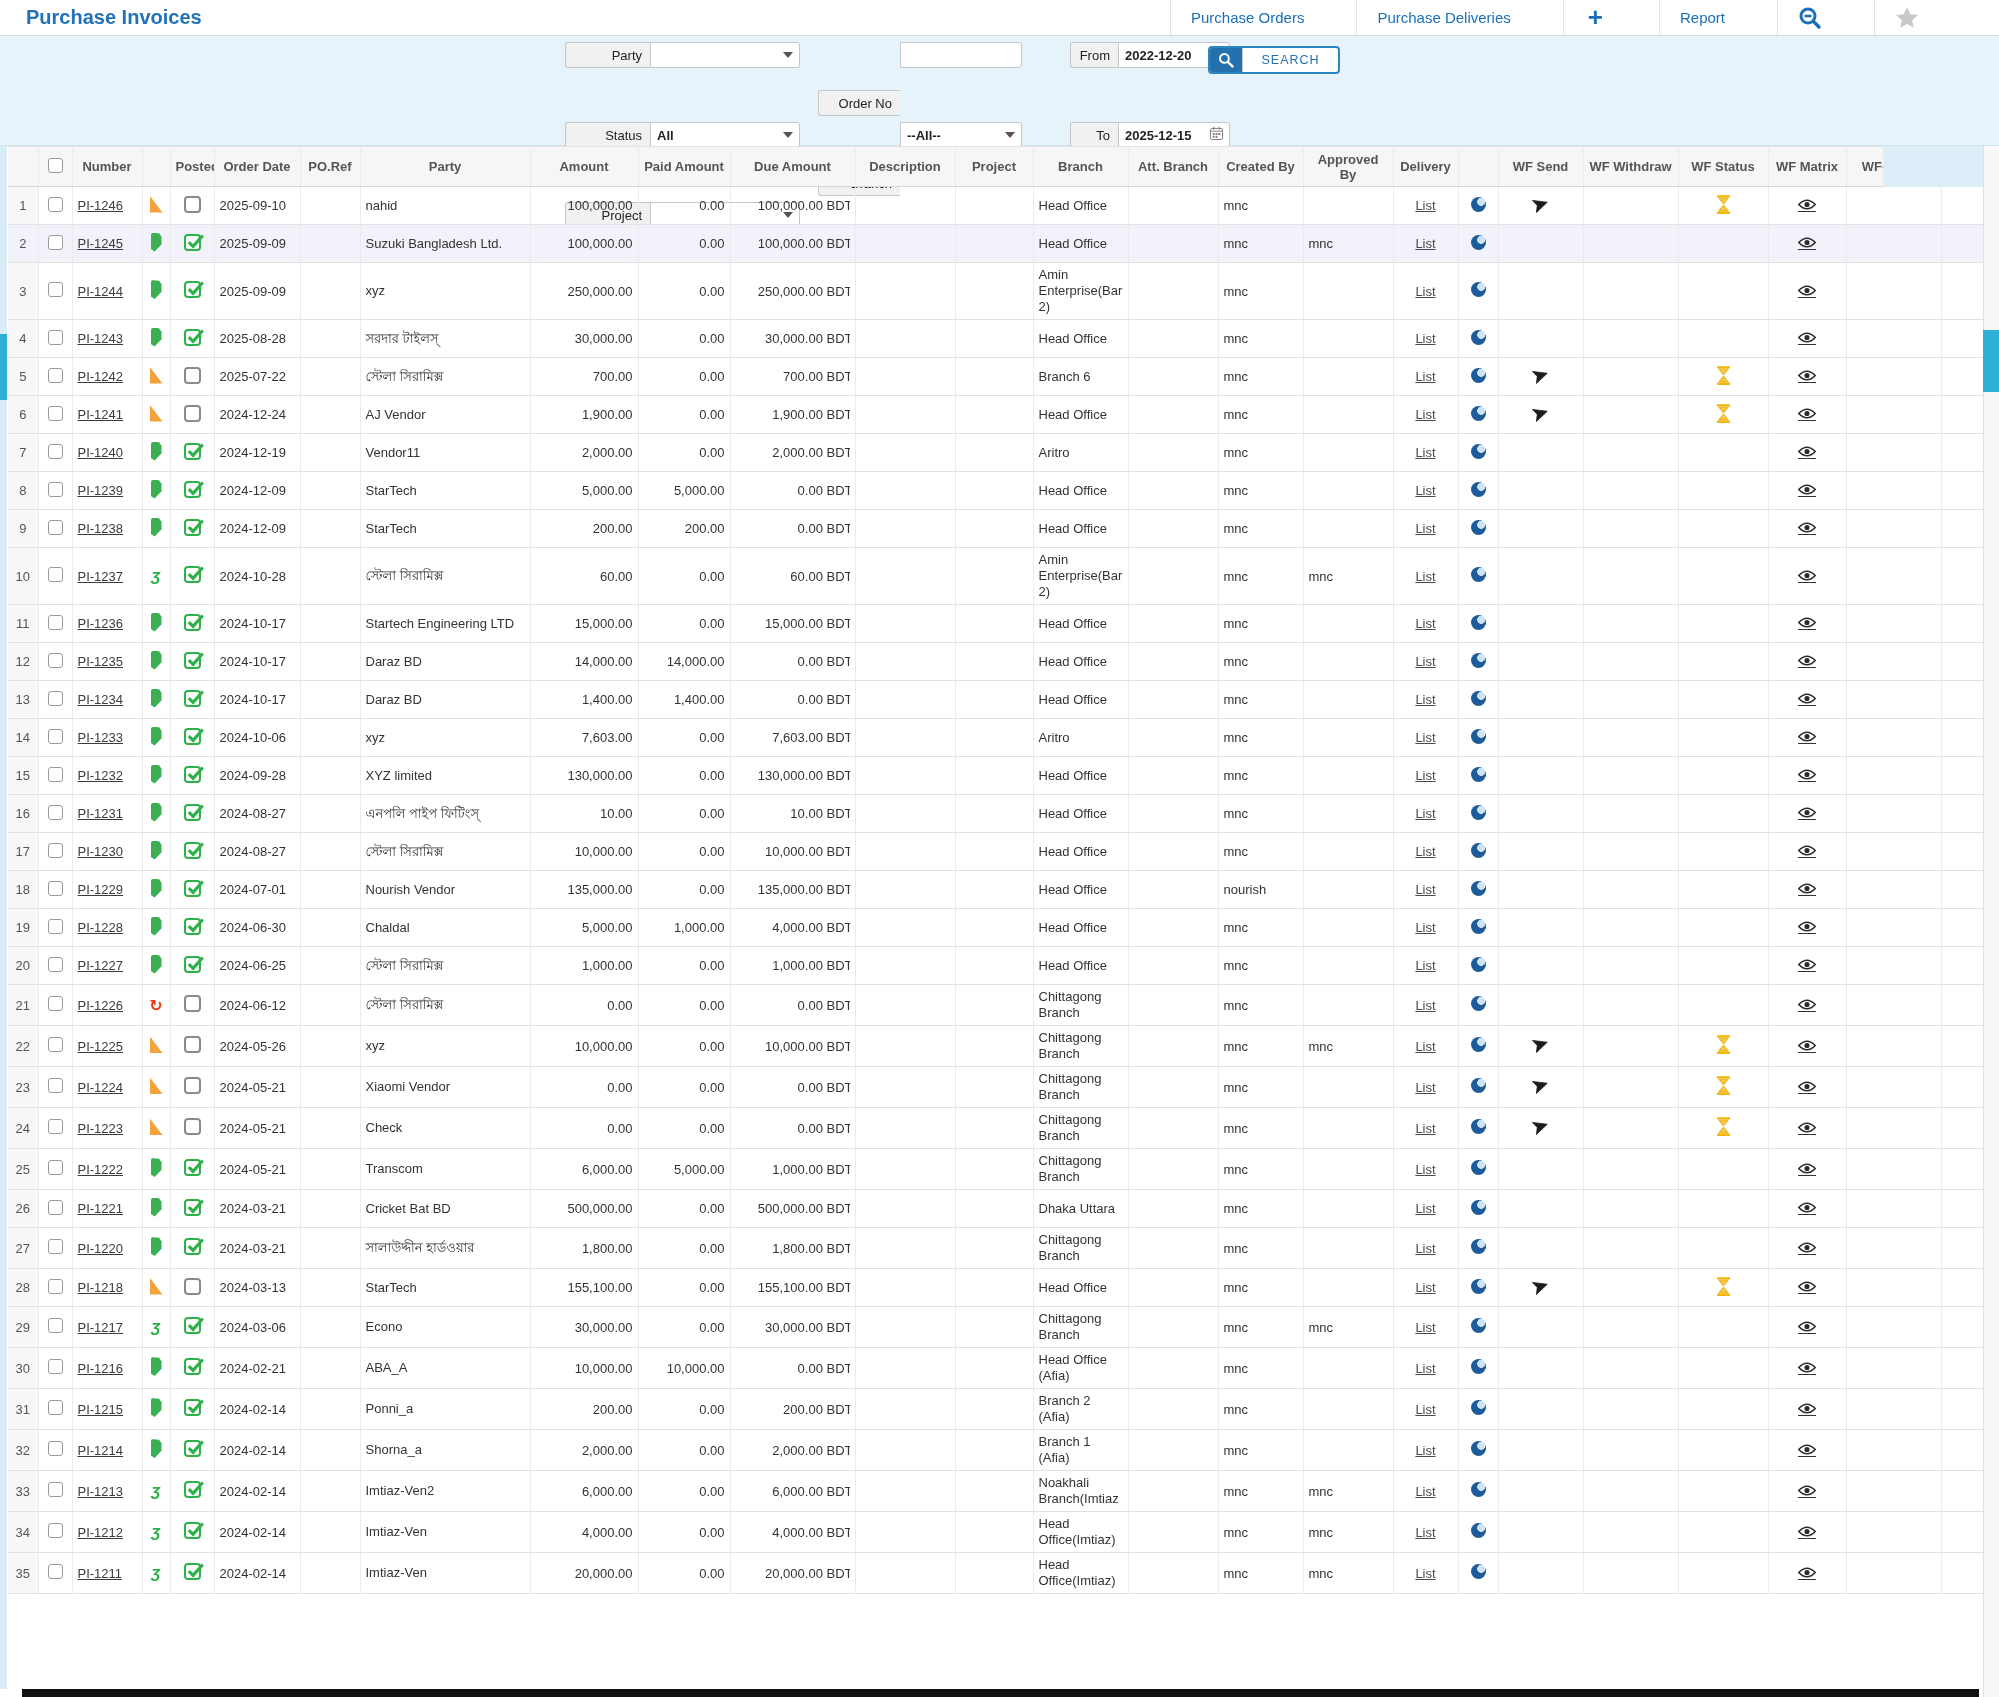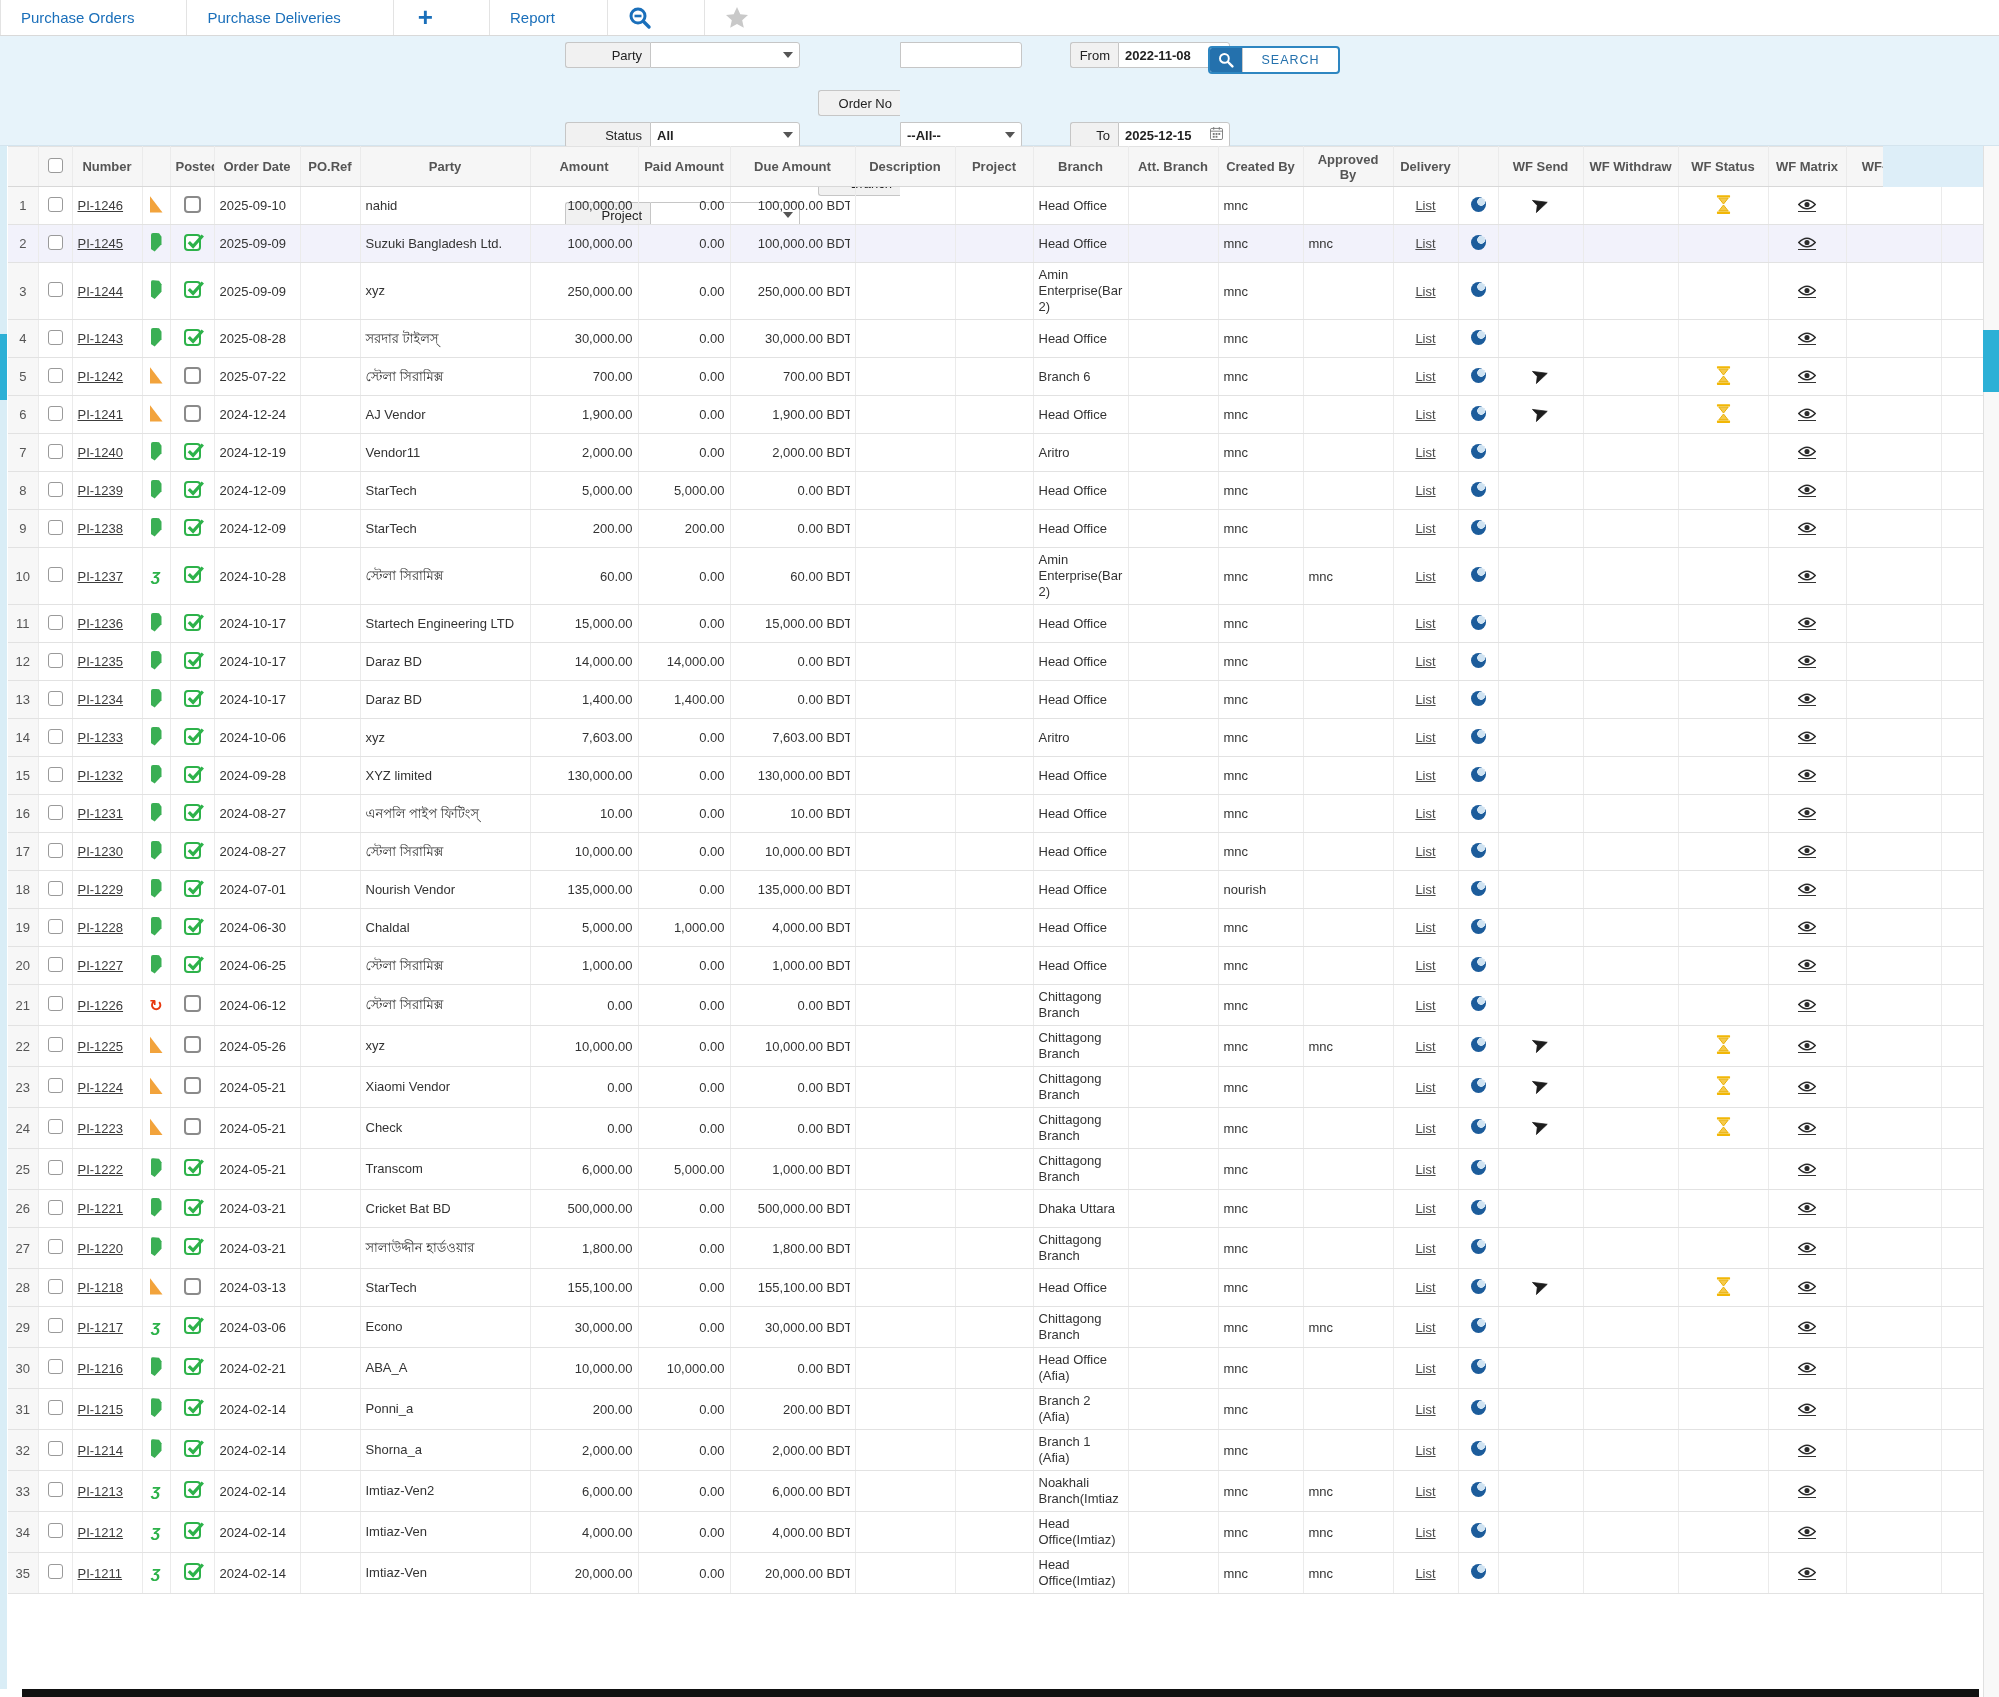--- a/index.html
+++ b/index.html
@@ -73,20 +73,21 @@
   .rthumb { position:absolute; right:0; top:184px; width:16px; height:62px; background:#2cb0d6; }
   .hdr-overlay { position:absolute; right:16px; top:146px; width:100px; height:41px; background:#ddeef8; z-index:5; }
   .bottombar { position:absolute; left:22px; right:20px; bottom:0; height:8px; background:#111; }
 </style>
 </head>
 <body>
 
 <div class="page">
 
   <div class="topbar">
+    <div class="page-title">Purchase Invoices</div>
     <div class="toptabs">
       <div class="toptab">Purchase Orders</div>
       <div class="toptab">Purchase Deliveries</div>
       <div class="toptab plus">+</div>
       <div class="toptab">Report</div>
       <div class="toptab">
         <svg width="24" height="24" viewBox="0 0 24 24">
             <circle cx="10" cy="10" r="7" fill="none" stroke="#1a6fba" stroke-width="3"></circle>
             <line x1="6.5" y1="10" x2="13.5" y2="10" stroke="#1a6fba" stroke-width="2.6"></line>
             <line x1="15.5" y1="15.5" x2="21" y2="21" stroke="#1a6fba" stroke-width="3.4" stroke-linecap="round"></line>
@@ -113,21 +114,21 @@
         </div>
         <div class="fgroup">
           <div class="flabel w82">Order No</div>
           <div class="ffield w122" style="border-radius:0 3px 3px 0">
             <span class="val"></span>
           </div>
         </div>
         <div class="fgroup">
           <div class="flabel w48">From</div>
           <div class="ffield w112">
-            <span class="val" style="font-weight:bold">2022-11-08</span>
+            <span class="val" style="font-weight:bold">2022-12-20</span>
             <span class="cal-ic">
               <svg width="13" height="13" viewBox="0 0 14 14">
                   <rect x="0.5" y="1.5" width="13" height="12" fill="none" stroke="#777" rx="1.5"></rect>
                   <line x1="0.5" y1="4.5" x2="13.5" y2="4.5" stroke="#777"></line>
                   <line x1="4" y1="0" x2="4" y2="3" stroke="#777"></line>
                   <line x1="10" y1="0" x2="10" y2="3" stroke="#777"></line>
                   <rect x="3" y="6.5" width="2" height="2" fill="#777"></rect>
                   <rect x="6" y="6.5" width="2" height="2" fill="#777"></rect>
                   <rect x="9" y="6.5" width="2" height="2" fill="#777"></rect>
                   <rect x="3" y="9.5" width="2" height="2" fill="#777"></rect>

